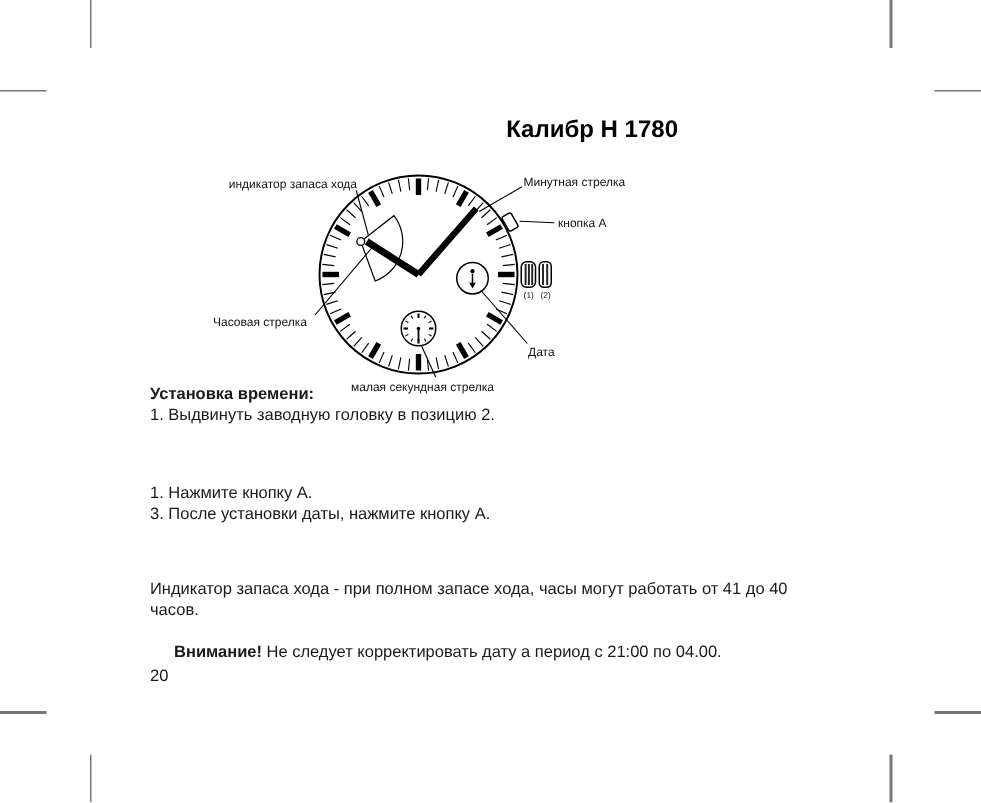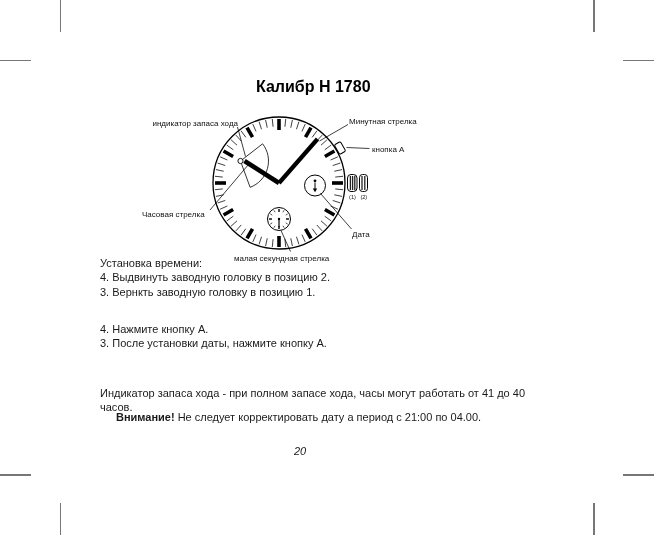--- a/index.html
+++ b/index.html
@@ -10,28 +10,28 @@
     font-family:"Liberation Sans","DejaVu Sans",sans-serif;
     color:#1a1a1a;
     overflow:hidden;
   }
   
   .cm{position:absolute;background:#777;}
   .cm-v{width:1.5px;height:32px;}
   .cm-h{height:1.5px;width:31px;}
   .title{
     position:absolute;top:78px;left:256px;width:196px;
-    margin:0;font-size:16px;font-weight:bold;text-align:left;
+    margin:0;font-size:16px;font-weight:bold;text-align:right;
     color:#000;
   }
   .diagram{position:absolute;left:130px;top:95px;}
   .txt{position:absolute;left:100px;font-size:11px;line-height:14.3px;}
-  .bold{font-weight:normal;}
+  .bold{font-weight:bold;}
   .warn-label{font-weight:bold;margin-right:3px;}
-  .pagenum{position:absolute;left:100px;top:445px;width:400px;text-align:center;font-size:11px;font-style:italic;}
+  .pagenum{position:absolute;left:100px;top:445px;width:400px;text-align:left;font-size:11px;}
   svg text{font-family:"Liberation Sans","DejaVu Sans",sans-serif;fill:#111;}
 </style>
 </head>
 <body>
 
 <div class="page">
 
   <div class="cm cm-v" style="left:59.5px;top:0;"></div>
   <div class="cm cm-h" style="left:0;top:59.5px;"></div>
   <div class="cm cm-v" style="left:593px;top:0;"></div>
@@ -172,29 +172,28 @@
     <text x="238" y="125.5" font-size="8" text-anchor="end">индикатор запаса хода</text>
     <text x="349" y="124" font-size="8" text-anchor="start">Минутная стрелка</text>
     <text x="372" y="151.5" font-size="8" text-anchor="start">кнопка А</text>
     <text x="142" y="217" font-size="8" text-anchor="start">Часовая стрелка</text>
     <text x="352" y="237" font-size="8" text-anchor="start">Дата</text>
     <text x="234" y="260.5" font-size="8" text-anchor="start">малая секундная стрелка</text>
   </svg>
 
   <div class="txt" style="top:256px;">
     <div class="bold">Установка времени:</div>
-    <div>4. Выдвинуть заводную головку в позицию 2.</div>
-    <div>3. Вернкть заводную головку в позицию 1.</div>
+    <div>1. Выдвинуть заводную головку в позицию 2.</div>
   </div>
 
   <div class="txt" style="top:322px;">
-    <div>4. Нажмите кнопку А.</div>
+    <div>1. Нажмите кнопку А.</div>
     <div>3. После установки даты, нажмите кнопку А.</div>
   </div>
 
   <div class="txt" style="top:386px;width:452px;">Индикатор запаса хода - при полном запасе хода, часы могут работать от 41 до 40 часов.</div>
 
-  <div class="txt" style="top:410px;width:480px;padding-left:16px;">
+  <div class="txt" style="top:428px;width:480px;padding-left:16px;">
     <span class="warn-label">Внимание!</span><span>Не следует корректировать дату а период с 21:00 по 04.00.</span>
   </div>
 
   <div class="pagenum">20</div>
 </div>
 
 </body></html>

